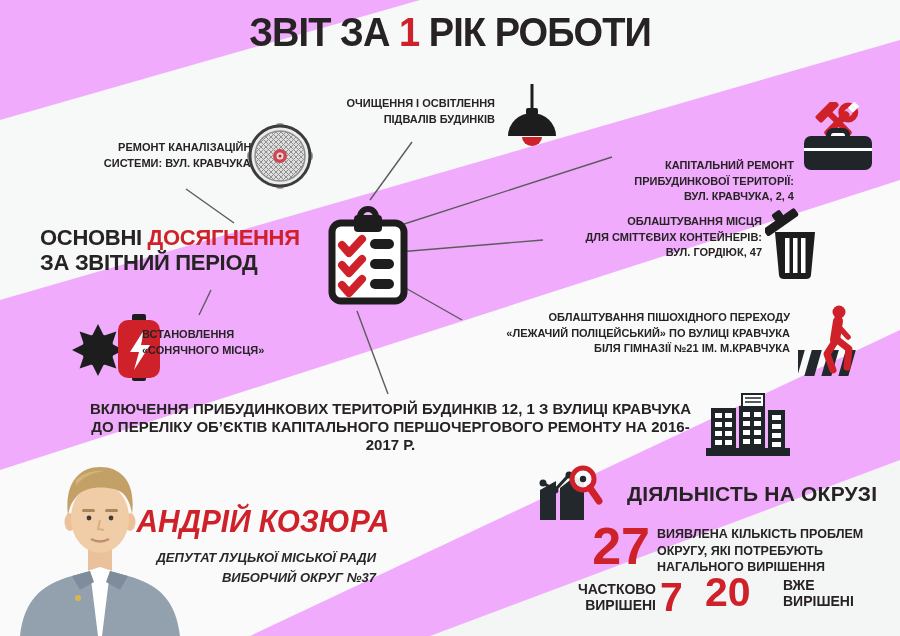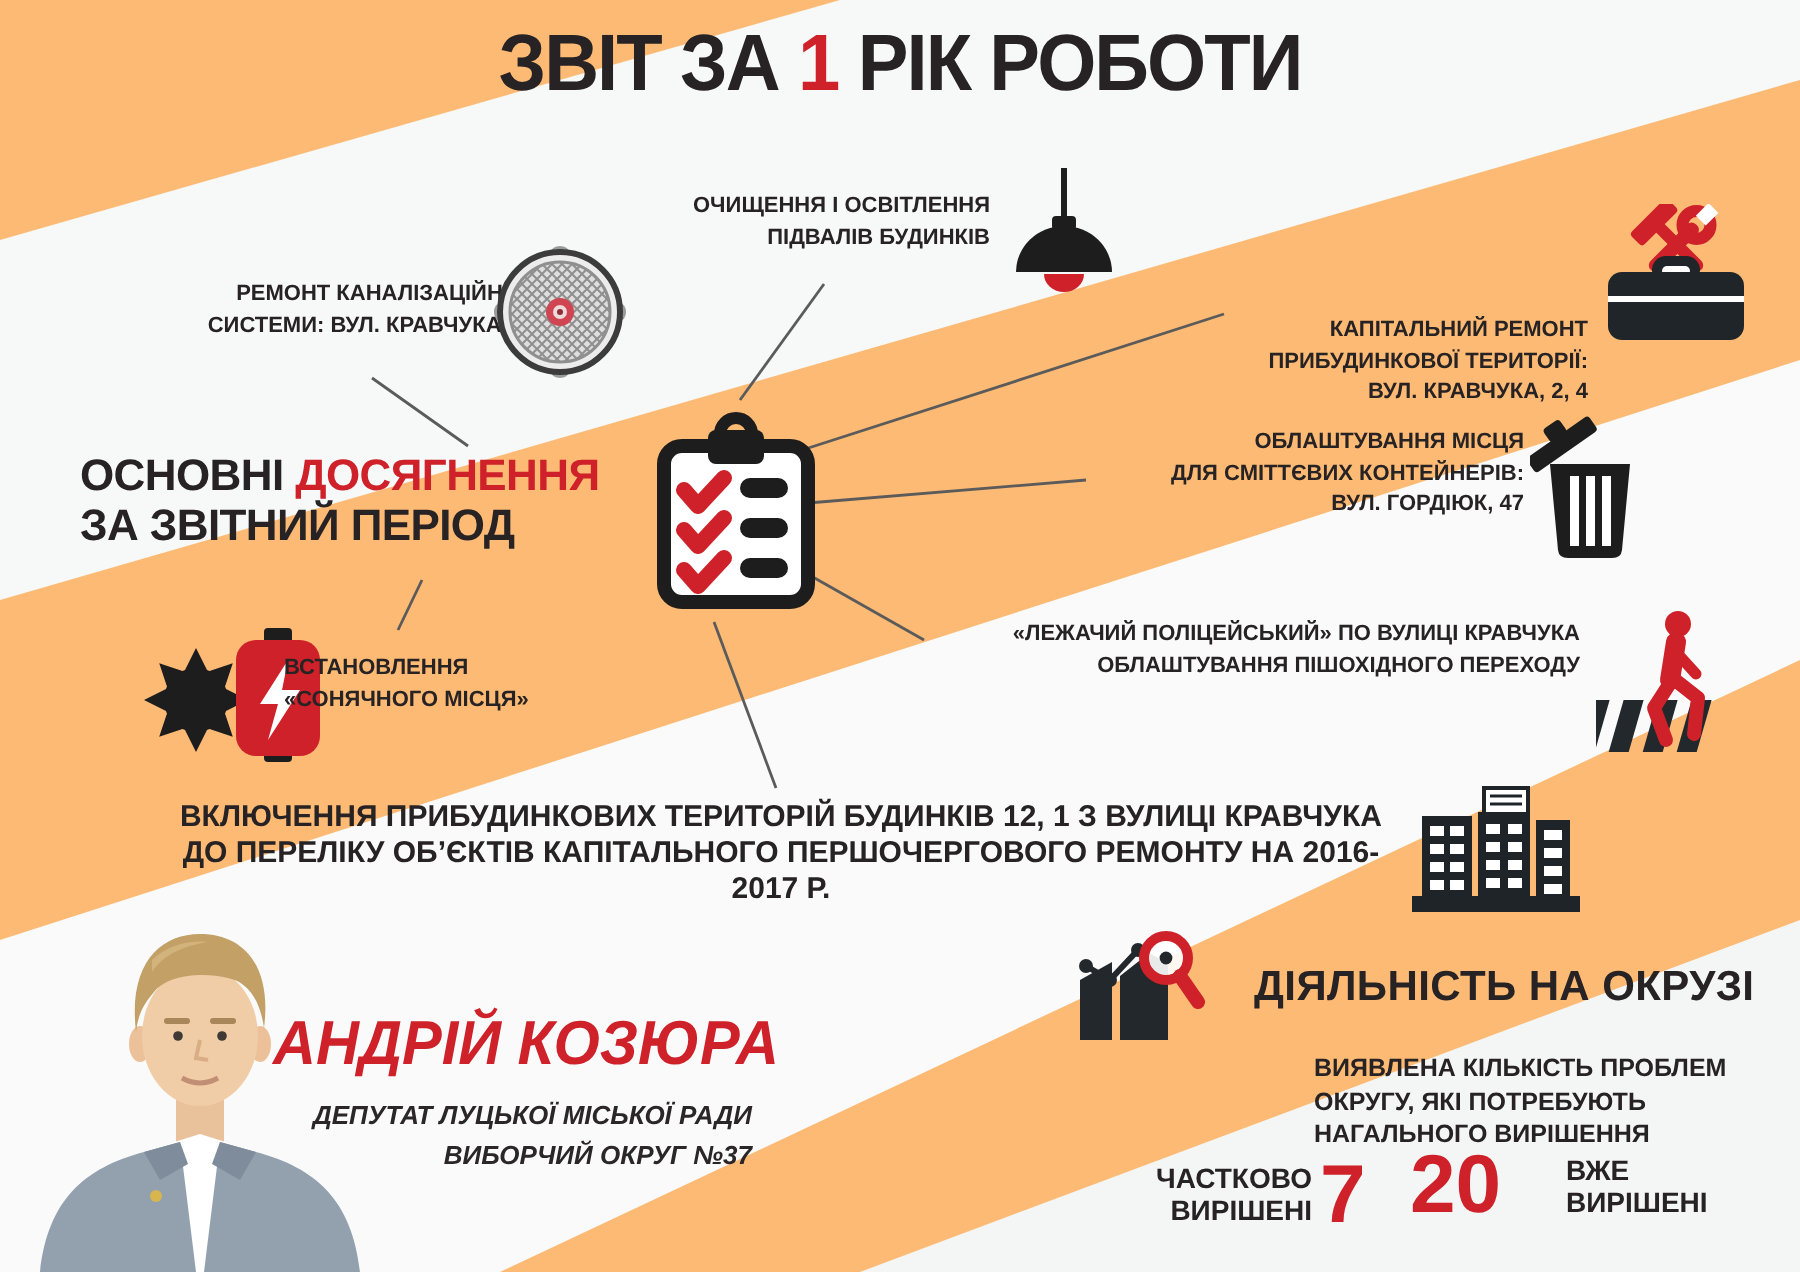--- a/index.html
+++ b/index.html
@@ -1,18 +1,18 @@
 <!DOCTYPE html>
 <html><head>
 <meta charset="utf-8">
 <style>
   html,body{margin:0;padding:0;background:#e8e8e8;}
   .stage{
     position:relative;width:900px;height:636px;margin:0 auto;
-    background:#fdba74;overflow:hidden;
+    background:#f0abfc;overflow:hidden;
     font-family:"Liberation Sans","DejaVu Sans",sans-serif;
     color:#272324;
   }
   .bg-svg,.lines-svg{position:absolute;left:0;top:0;pointer-events:none;}
   .title{
     position:absolute;top:10px;left:0;width:100%;text-align:center;
     font-size:40px;font-weight:700;letter-spacing:-1px;
     transform:scaleX(0.95);white-space:nowrap;
   }
   .red{color:#cf2129;}
@@ -191,22 +191,23 @@
     </g>
     <rect x="56" y="10" width="42" height="58" rx="10" fill="#cf2129"></rect>
     <polygon points="82,20 68,42 77,42 72,60 88,35 79,35" fill="#ffffff"></polygon>
   </svg>
   <div class="lbl" style="left:142px;top:327px;width:200px;">
     <div>ВСТАНОВЛЕННЯ</div>
     <div>«СОНЯЧНОГО МІСЦЯ»</div>
   </div>
 
   <div class="lbl ta-r" style="left:420px;top:310px;width:370px;">
+    <div>ОБЛАШТУВАННЯ ПІШОХІДНОГО ПЕРЕХОДУ</div>
     <div>«ЛЕЖАЧИЙ ПОЛІЦЕЙСЬКИЙ» ПО ВУЛИЦІ КРАВЧУКА</div>
-    <div>ОБЛАШТУВАННЯ ПІШОХІДНОГО ПЕРЕХОДУ</div>
+    <div>БІЛЯ ГІМНАЗІЇ №21 ІМ. М.КРАВЧУКА</div>
   </div>
   <svg class="icon" style="left:798px;top:304px;" width="78" height="74" viewBox="0 0 78 74">
     <g transform="translate(10,0) skewX(-16)" fill="#23282c">
       <rect x="0" y="46" width="10" height="26"></rect>
       <rect x="17" y="46" width="10" height="26"></rect>
       <rect x="34" y="46" width="10" height="26"></rect>
       <rect x="51" y="46" width="10" height="26"></rect>
     </g>
     <g stroke="#cf2129" fill="none" stroke-linecap="round" stroke-linejoin="round">
       <circle cx="41" cy="8" r="6.5" fill="#cf2129" stroke="none"></circle>
@@ -288,20 +289,21 @@
     <polyline points="5,21 17,28 31,13 45,21" stroke="#23282d" stroke-width="3" fill="none"></polyline>
     <circle cx="5" cy="21" r="3.5" fill="#23282d"></circle>
     <circle cx="17" cy="28" r="3.5" fill="#23282d"></circle>
     <circle cx="31" cy="13" r="3.5" fill="#23282d"></circle>
     <circle cx="45" cy="17" r="11" fill="rgba(255,255,255,0.9)" stroke="#cf2129" stroke-width="5"></circle>
     <circle cx="45" cy="17" r="3.2" fill="#23282d"></circle>
     <line x1="52" y1="26" x2="61" y2="39" stroke="#cf2129" stroke-width="7" stroke-linecap="round"></line>
   </svg>
   <div class="activity-heading">ДІЯЛЬНІСТЬ НА ОКРУЗІ</div>
 
+  <div class="stat-number n27">27</div>
   <div class="stat-lines s27">
     <div>ВИЯВЛЕНА КІЛЬКІСТЬ ПРОБЛЕМ</div>
     <div>ОКРУГУ, ЯКІ ПОТРЕБУЮТЬ</div>
     <div>НАГАЛЬНОГО ВИРІШЕННЯ</div>
   </div>
 
   <div class="s-part">
     <div>ЧАСТКОВО</div>
     <div>ВИРІШЕНІ</div>
   </div>

